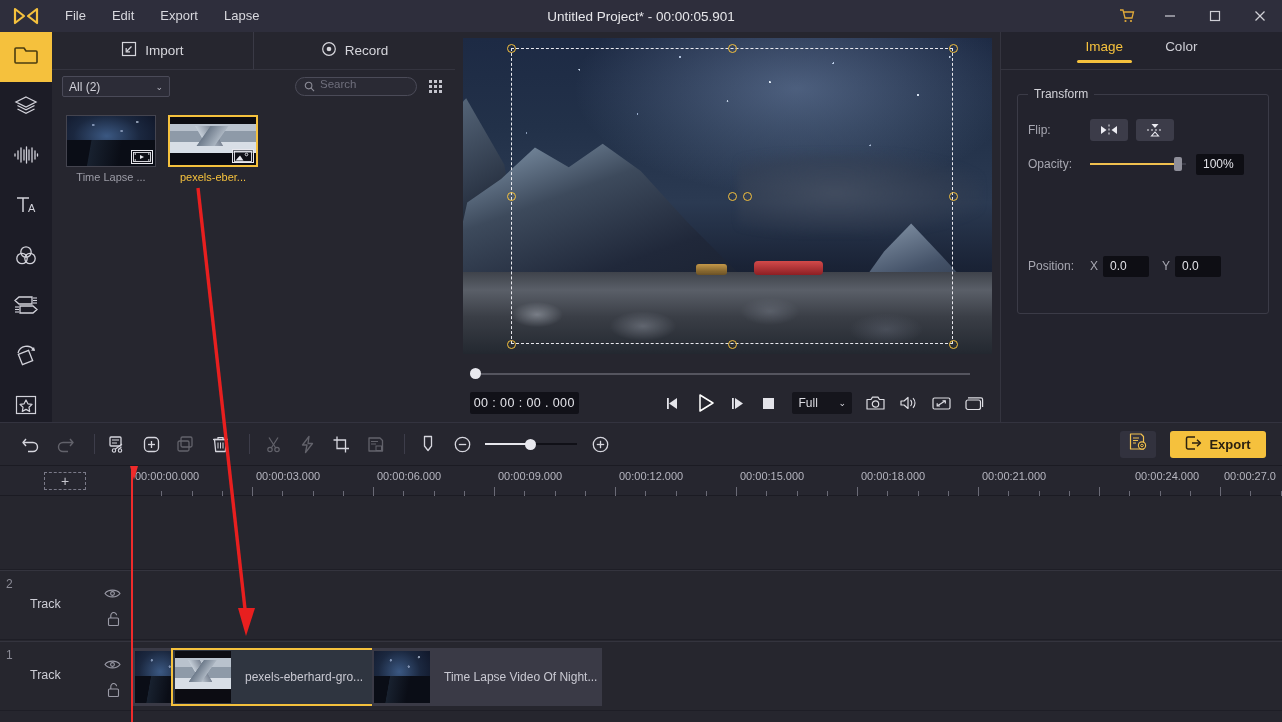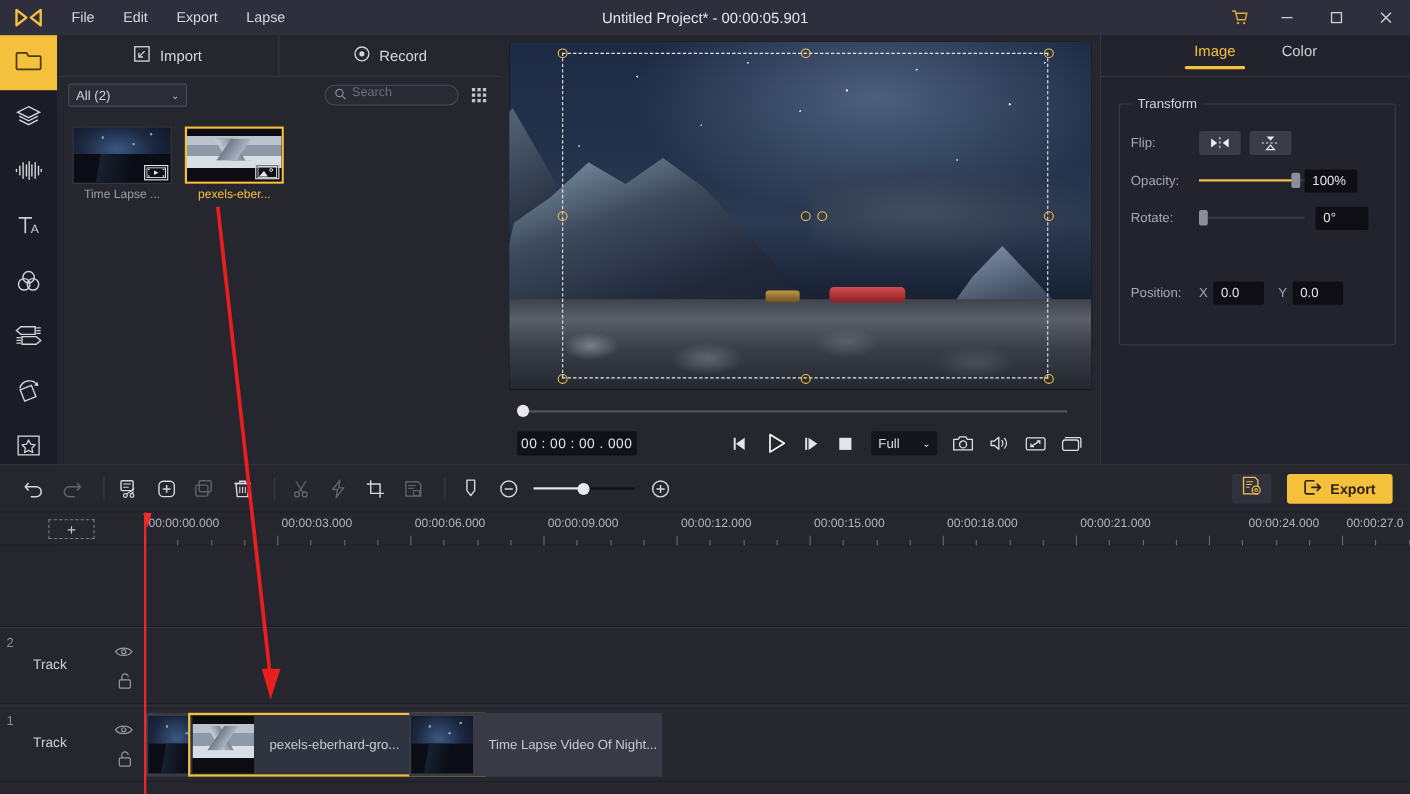--- a/index.html
+++ b/index.html
@@ -663,31 +663,23 @@
         </div>
       </div>
 
       <div class="row" style="top:56px;">
         <div class="row-label">Opacity:</div>
         <div class="slider">
           <div class="bar"></div>
           <div class="fill" style="width:92%;"></div>
           <div class="knob" style="left:88%;"></div>
         </div>
-        <div class="numfield" style="width:48px; ">100%</div>
-      </div>
-
-      <div class="row" style="top:90px;">
-        <div class="row-label">Rotate:</div>
-        <div class="slider">
-          <div class="bar"></div>
-          <div class="knob" style="left:0%;"></div>
-        </div>
-        <div class="numfield" style="width:48px; margin-left:10px;">0°</div>
-      </div>
+        <div class="numfield" style="width:48px; margin-left:10px;">100%</div>
+      </div>
+
 
 
       <div class="row" style="top:158px;">
         <div class="row-label">Position:</div>
         <span style="font-size:12px;color:#a7a7b1;margin-right:5px;">X</span>
         <div class="numfield" style="width:46px;">0.0</div>
         <span style="font-size:12px;color:#a7a7b1;margin:0 5px 0 13px;">Y</span>
         <div class="numfield" style="width:46px;">0.0</div>
       </div>
     </div>

